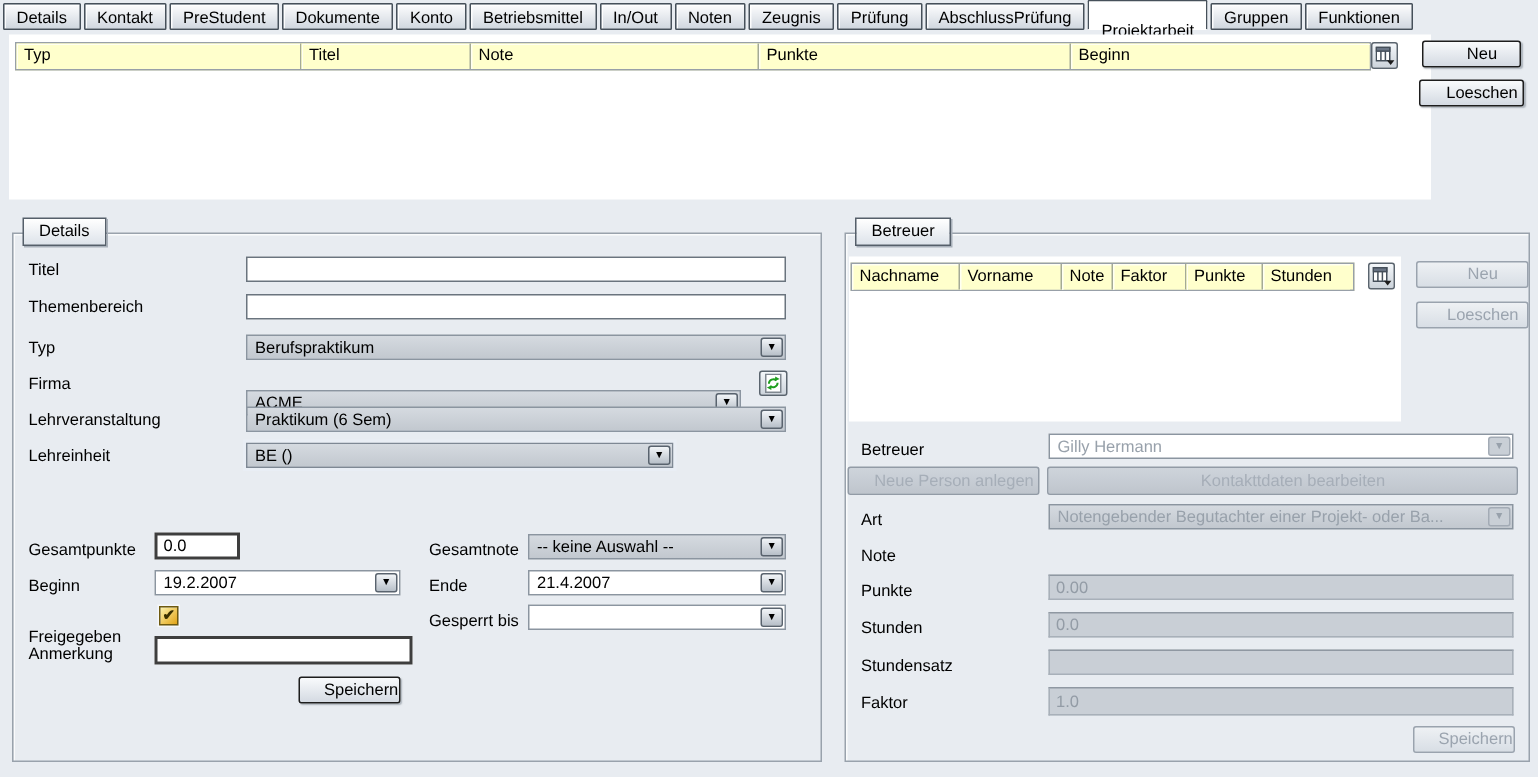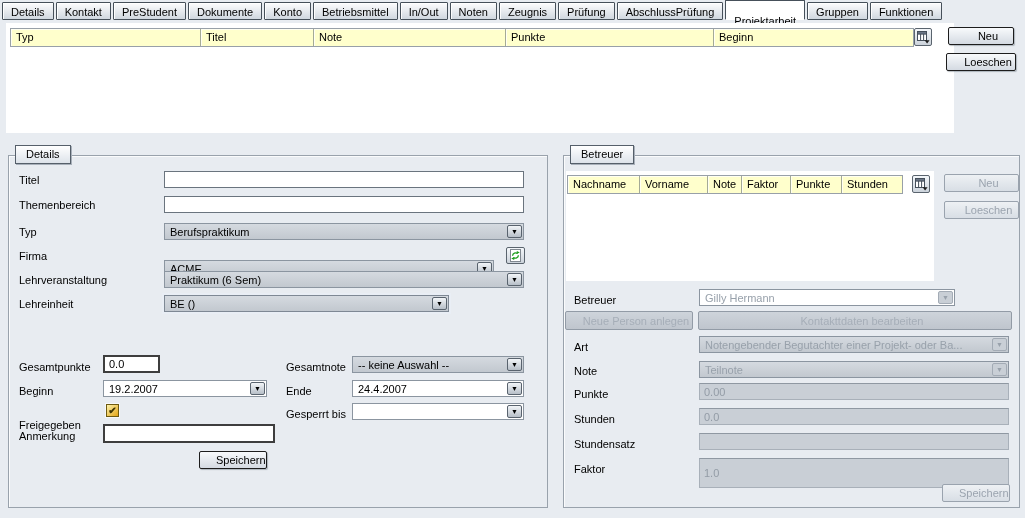--- a/index.html
+++ b/index.html
@@ -171,21 +171,21 @@
   </div>
 
   <span class="lbl" style="left:10px;top:228px">Beginn</span>
   <div class="combo white" style="left:94px;top:224px;width:164px">
     <span class="txt">19.2.2007</span>
     <span class="arrow">▼</span>
   </div>
 
   <span class="lbl" style="left:277px;top:228px">Ende</span>
   <div class="combo white" style="left:343px;top:224px;width:172px">
-    <span class="txt">24.4.2007</span>
+    <span class="txt">21.4.2007</span>
     <span class="arrow">▼</span>
   </div>
 
   <span class="lbl" style="left:10px;top:262px">Freigegeben</span>
   <span class="checkbox" style="left:97px;top:248px">
     <span>✔</span>
   </span>
 
   <span class="lbl" style="left:277px;top:251px">Gesperrt bis</span>
   <div class="combo white" style="left:343px;top:247px;width:172px">
@@ -218,46 +218,42 @@
         <line x1="3.6" y1="3" x2="3.6" y2="9.5" stroke="#454f5a"></line>
         <line x1="6.6" y1="3" x2="6.6" y2="9.5" stroke="#454f5a"></line>
         <path d="M7.6 9.2 h5 l-2.5 3.2z" fill="#1d1d1d"></path>
       </svg>
     </div>
   </div>
   <button class="btn dis" style="left:380px;top:18px;width:75px;height:18px">Neu</button>
   <button class="btn dis" style="left:380px;top:45px;width:75px;height:18px">Loeschen</button>
 
   <span class="lbl" style="left:10px;top:137px">Betreuer</span>
-  <div class="combo white dis" style="left:135px;top:133px;width:256px">
+  <div class="combo white dis" style="left:135px;top:133px;width:310px">
     <span class="txt">Gilly Hermann</span>
     <span class="arrow">▼</span>
   </div>
 
   <button class="btn dark-dis" style="left:1px;top:155px;width:128px;height:19px">Neue Person anlegen</button>
   <button class="btn dark-dis" style="left:134px;top:155px;width:314px;height:19px">Kontakttdaten bearbeiten</button>
 
   <span class="lbl" style="left:10px;top:184px">Art</span>
   <div class="combo dis" style="left:135px;top:180px;width:310px">
     <span class="txt">Notengebender Begutachter einer Projekt- oder Ba...</span>
     <span class="arrow">▼</span>
   </div>
 
   <span class="lbl" style="left:10px;top:208px">Note</span>
-  <div class="combo dis" style="left:135px;top:205px;width:310px">
-    <span class="txt">Teilnote</span>
-    <span class="arrow">▼</span>
-  </div>
 
   <span class="lbl" style="left:10px;top:231px">Punkte</span>
   <input class="input dis" disabled="" style="left: 135px; top: 227px; width: 310px; height: 17px;" value="0.00">
 
   <span class="lbl" style="left:10px;top:256px">Stunden</span>
   <input class="input dis" disabled="" style="left: 135px; top: 252px; width: 310px; height: 17px;" value="0.0">
 
   <span class="lbl" style="left:10px;top:281px">Stundensatz</span>
   <input class="input dis" disabled="" style="left: 135px; top: 277px; width: 310px; height: 17px;" value="">
 
   <span class="lbl" style="left:10px;top:306px">Faktor</span>
-  <input class="input dis" disabled="" style="left: 135px; top: 302px; width: 310px; height: 30px;" value="1.0">
+  <input class="input dis" disabled="" style="left: 135px; top: 302px; width: 310px; height: 19px;" value="1.0">
 
   <button class="btn dis" style="left:378px;top:328px;width:68px;height:18px">Speichern</button>
 </div>
 
 </body></html>

